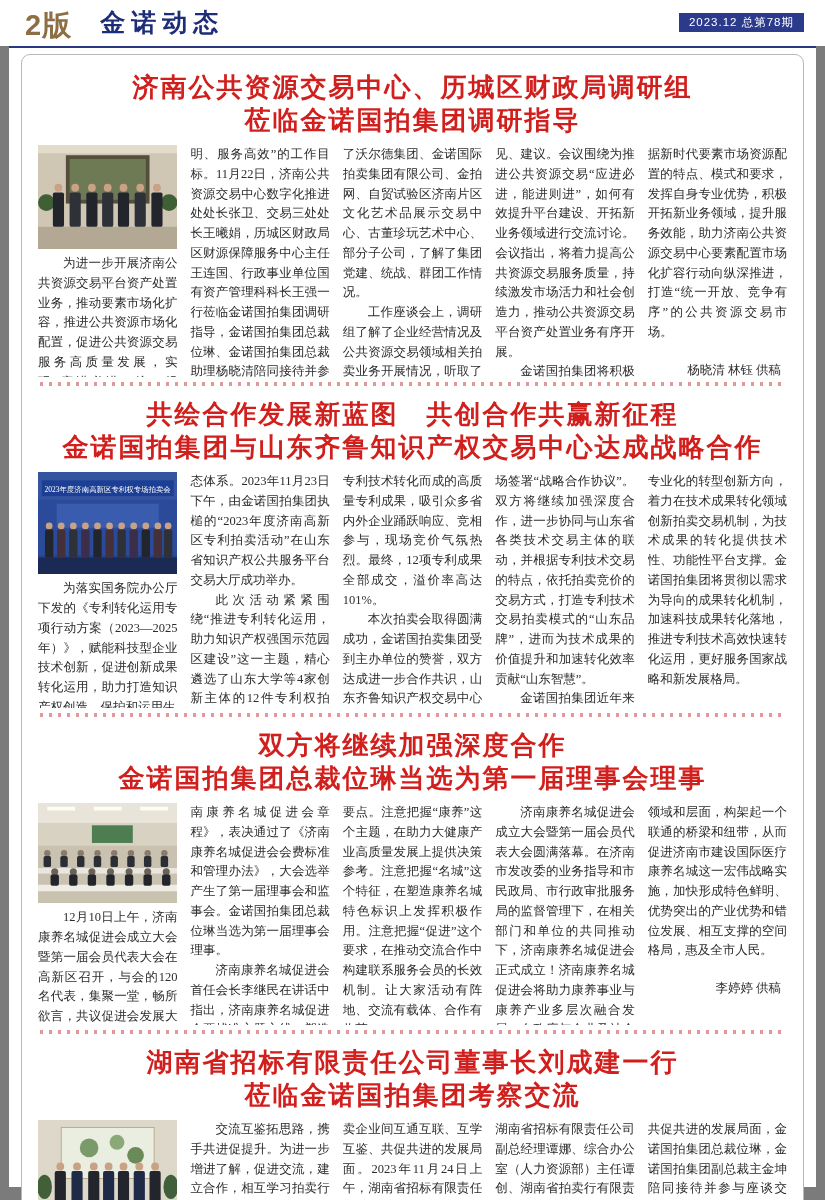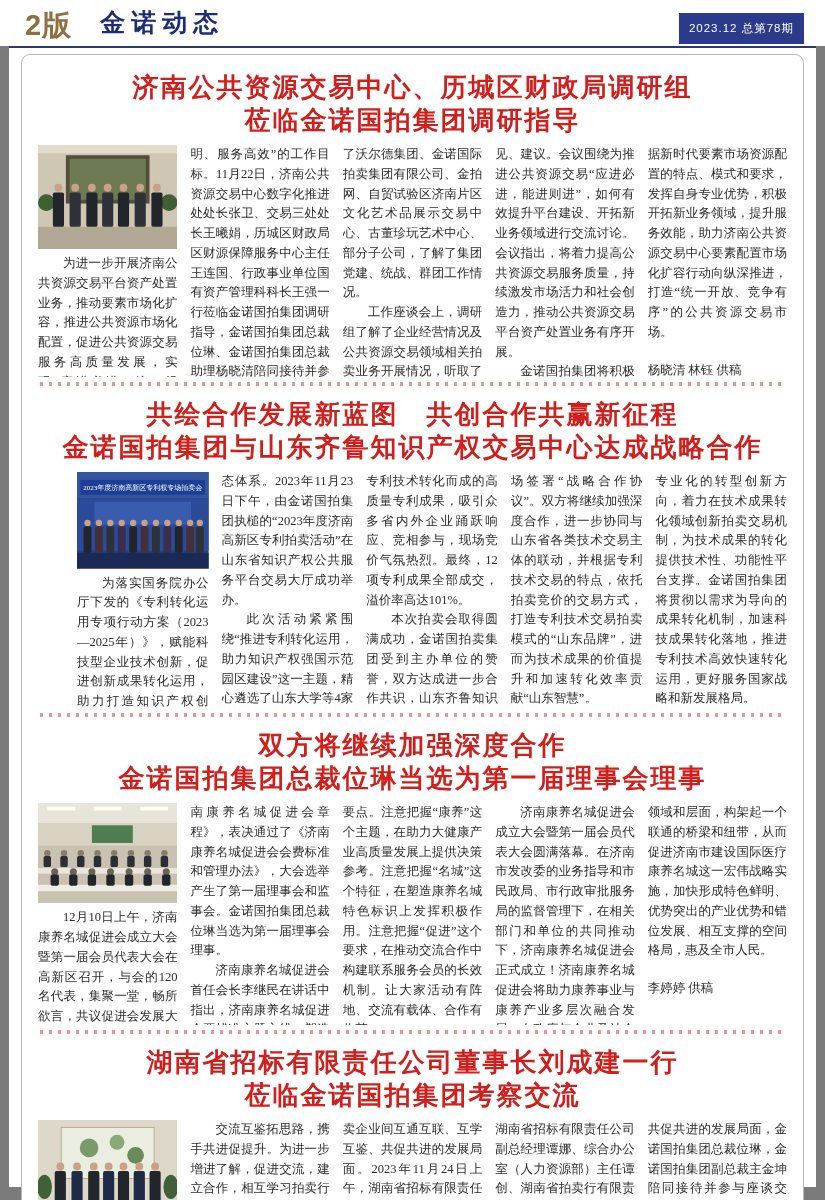--- a/index.html
+++ b/index.html
@@ -8,34 +8,34 @@
   .topcover{position:absolute;top:0;left:0;right:0;height:46px;background:#fff;z-index:0}
   .sheet{position:absolute;top:0;left:9px;right:9px;bottom:13px;background:#ffffff;z-index:1}
   
   .header{position:relative;height:40px;padding:6px 14px 0 16px;border-bottom:2px solid #2a3880;
           display:flex;align-items:flex-start;background:#fff}
   .edition{font-family:"Liberation Sans",sans-serif;font-weight:bold;font-size:29px;
            color:#8d6f43;letter-spacing:1px}
   .masthead{font-family:Liberation Serif, serif;font-weight:bold;font-size:25px;
             color:#1e2d78;margin-left:28px;letter-spacing:6px}
   .badge{position:absolute;right:12px;top:13px;background:#2c3a8c;color:#fff;font-size:11.5px;
-         padding:8px 10px;font-family:"Liberation Sans",sans-serif;letter-spacing:1px}
+         padding:2px 10px;font-family:"Liberation Sans",sans-serif;letter-spacing:1px}
   
   .frame{margin:6px 12px 0;border:1px solid #b8b8b8;border-radius:9px;padding:4px 16px 8px;background:#fff}
   
   .headline{color:#d01f1c;font-family:"Liberation Sans",sans-serif;font-weight:800;font-size:26px;
             text-align:center;line-height:1.27;margin:12px 0 8px;letter-spacing:2px}
   .cols{display:flex;gap:13px;overflow:hidden}
   .col{flex:1 1 0;min-width:0;font-size:12.5px;line-height:1.58;text-align:justify;
        color:#2b2b2b;overflow:hidden}
   .para{margin:0}
   .ind{text-indent:2em}
   .photo{margin-bottom:5px}
   .photo svg{display:block;width:100%;height:auto}
-  .byline{margin-top:18px;padding-right:6px;color:#2b2b2b}
+  .byline{text-align:right;margin-top:18px;padding-right:6px;color:#2b2b2b}
   .sep{height:4px;margin:5px 2px;
        background-image:repeating-linear-gradient(90deg,#e39797 0 3px,transparent 3px 9px)}
 </style>
 </head>
 <body>
 
 <div class="topcover"></div>
 <div class="sheet">
   <div class="header">
     <span class="edition">2版</span>
@@ -94,21 +94,21 @@
               <div class="byline">杨晓清 林钰 供稿</div>
             </div>
           </div>
         </section>
         <div class="sep"></div>
         <section>
           <div class="headline">
             <div>共绘合作发展新蓝图　共创合作共赢新征程</div>
             <div>金诺国拍集团与山东齐鲁知识产权交易中心达成战略合作</div>
           </div>
-          <div class="cols" style="height: 236px; margin-left: 39px;">
+          <div class="cols" style="height: 236px;">
             <div class="col">
               <div class="photo">
                 <svg viewBox="0 0 150 110" xmlns="http://www.w3.org/2000/svg">
     <rect width="150" height="110" fill="#24418c"></rect>
                   <rect width="150" height="30" fill="#35549f"></rect>
     <rect x="4" y="9" width="142" height="17" fill="#1c3f95"></rect>
     <text x="75" y="21" text-anchor="middle" font-size="8" fill="#ffffff">2023年度济南高新区专利权专场拍卖会</text>
     <rect y="30" width="150" height="60" fill="#2b4a9a"></rect>
                   <rect x="20" y="34" width="110" height="26" fill="#3a5cae"></rect>
     <rect y="92" width="150" height="18" fill="#1a2a55"></rect>

